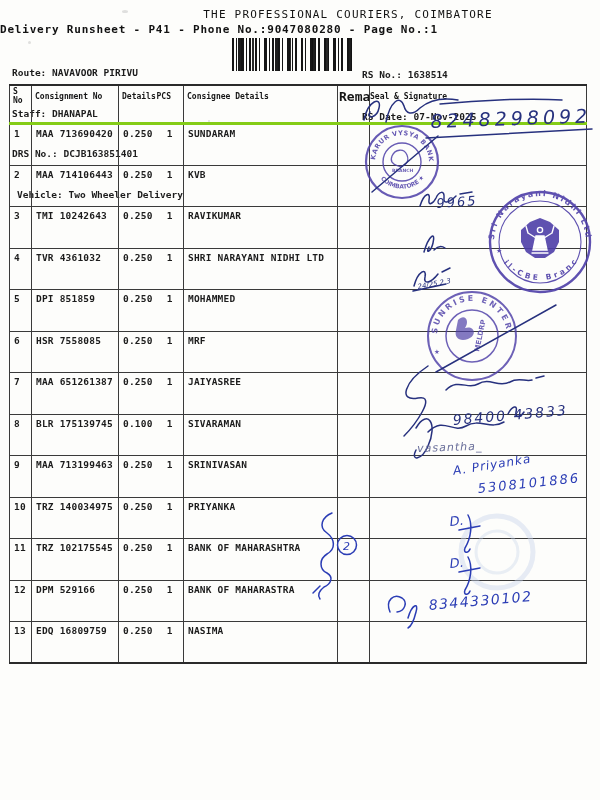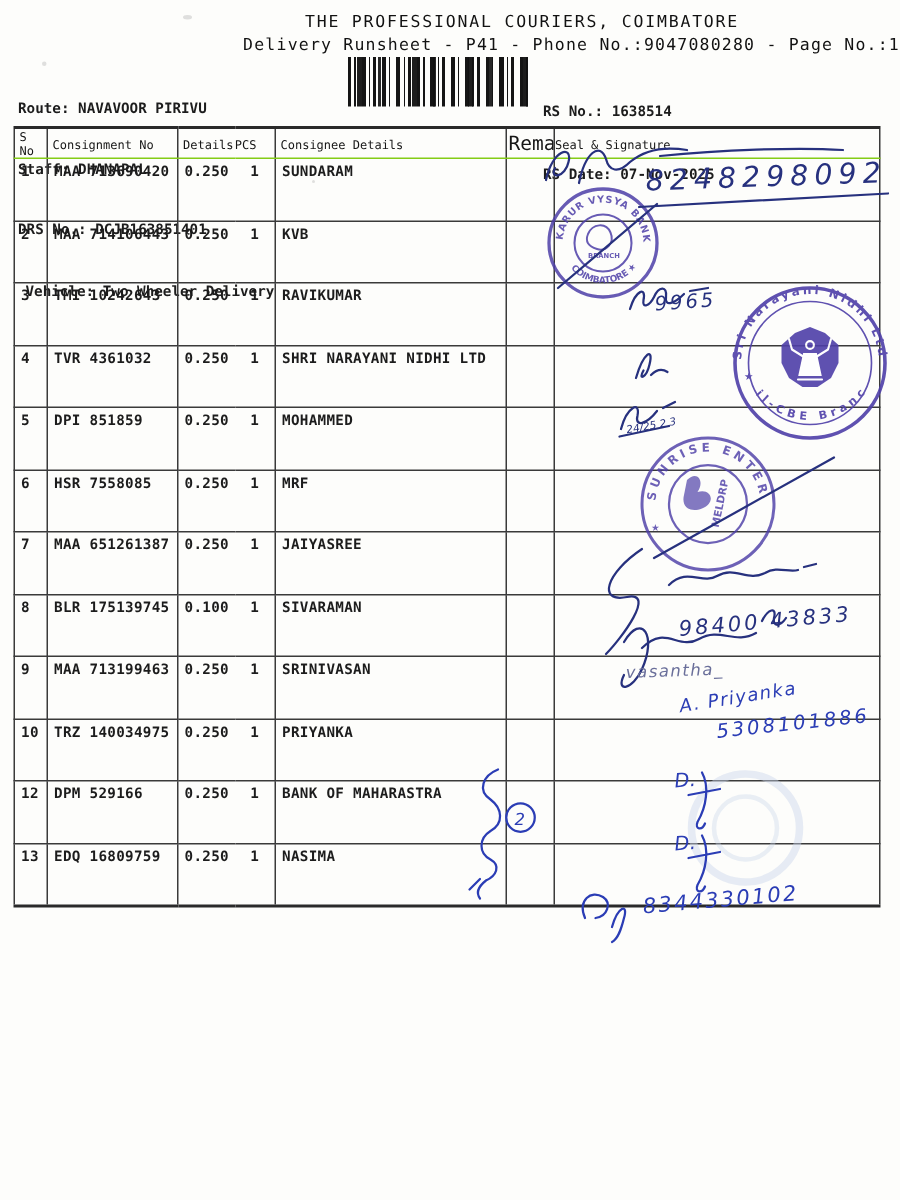--- a/index.html
+++ b/index.html
@@ -14,37 +14,37 @@
   body{
     width:600px;height:800px;position:relative;overflow:hidden;
     background:#fdfdfb;
     font-family:"DejaVu Sans Mono","Liberation Mono",monospace;
     color:var(--txt);
   }
   .speck{position:absolute;background:rgba(120,120,120,.22);border-radius:50%;}
   
   .company{position:absolute;top:8px;left:0;width:100%;text-align:center;
     font-size:11px;font-weight:normal;letter-spacing:1.2px;color:#121212;padding-left:48px;}
-  .runsheet{position:absolute;top:23px;left:0;width:100%;text-align:right;
-    font-size:11px;font-weight:normal;letter-spacing:.8px;color:#121212;}
+  .runsheet{position:absolute;top:23px;left:0;width:100%;text-align:left;
+    font-size:11px;font-weight:bold;letter-spacing:.8px;color:#121212;}
   .info{position:absolute;left:12px;top:39px;font-size:9.5px;font-weight:bold;
     line-height:13.5px;white-space:pre;}
   .info .indent{padding-left:5px;}
   .rsinfo{position:absolute;left:362px;top:40px;font-size:9.5px;font-weight:bold;line-height:14px;white-space:pre;}
   .barcode{position:absolute;left:232px;top:38px;width:120px;height:33px;
     background-image:
       repeating-linear-gradient(90deg, transparent 0px, transparent 6px, rgba(17,17,17,.95) 6px, rgba(17,17,17,.95) 9px, transparent 9px, transparent 20px, rgba(17,17,17,.9) 20px, rgba(17,17,17,.9) 22px, transparent 22px, transparent 37px),
       repeating-linear-gradient(90deg, #151515 0px, #151515 2px, transparent 2px, transparent 4px, #151515 4px, #151515 5px, transparent 5px, transparent 9px, #151515 9px, #151515 12px, transparent 12px, transparent 14px, #151515 14px, #151515 15px, transparent 15px, transparent 17px, #151515 17px, #151515 19px, transparent 19px, transparent 23px);
   }
   
   table{position:absolute;left:9px;top:84px;width:577px;border-collapse:collapse;table-layout:fixed;}
   th,td{border:1px solid var(--line);overflow:hidden;}
   thead tr{height:14px;}
-  th{border-top:2px solid #2a2a2a;border-bottom:1px solid #84cc16;
-     font-size:8px;font-weight:normal;text-align:left;padding:1px 0 0 3px;letter-spacing:0;color:#161616;}
+  th{border-top:2px solid #2a2a2a;border-bottom:3px solid #84cc16;
+     font-size:8px;font-weight:bold;text-align:left;padding:1px 0 17px 3px;letter-spacing:0;color:#161616;}
   th.c{text-align:left;padding-left:0;}
   tbody tr{height:41.5px;}
   td{vertical-align:top;font-size:9.5px;font-weight:bold;padding:3px 0 0 4px;letter-spacing:.2px;}
   tbody tr:last-child td{border-bottom:2px solid #2a2a2a;}
   .no-r{border-right:none!important;}
   .no-l{border-left:none!important;}
   td.pcs{text-align:center;padding-left:0;}
   
   #stamp-layer{position:absolute;left:0;top:0;pointer-events:none;}
   .sp{stroke:var(--stamp);fill:none;}
@@ -191,20 +191,29 @@
         <tr>
           <td>10</td>
           <td>TRZ 140034975</td>
           <td class="no-r">0.250</td>
           <td class="no-l pcs">1</td>
           <td>PRIYANKA</td>
           <td></td>
           <td></td>
         </tr>
         <tr>
+          <td>11</td>
+          <td>TRZ 102175545</td>
+          <td class="no-r">0.250</td>
+          <td class="no-l pcs">1</td>
+          <td>BANK OF MAHARASHTRA</td>
+          <td></td>
+          <td></td>
+        </tr>
+        <tr>
           <td>12</td>
           <td>DPM 529166</td>
           <td class="no-r">0.250</td>
           <td class="no-l pcs">1</td>
           <td>BANK OF MAHARASTRA</td>
           <td></td>
           <td></td>
         </tr>
         <tr>
           <td>13</td>

